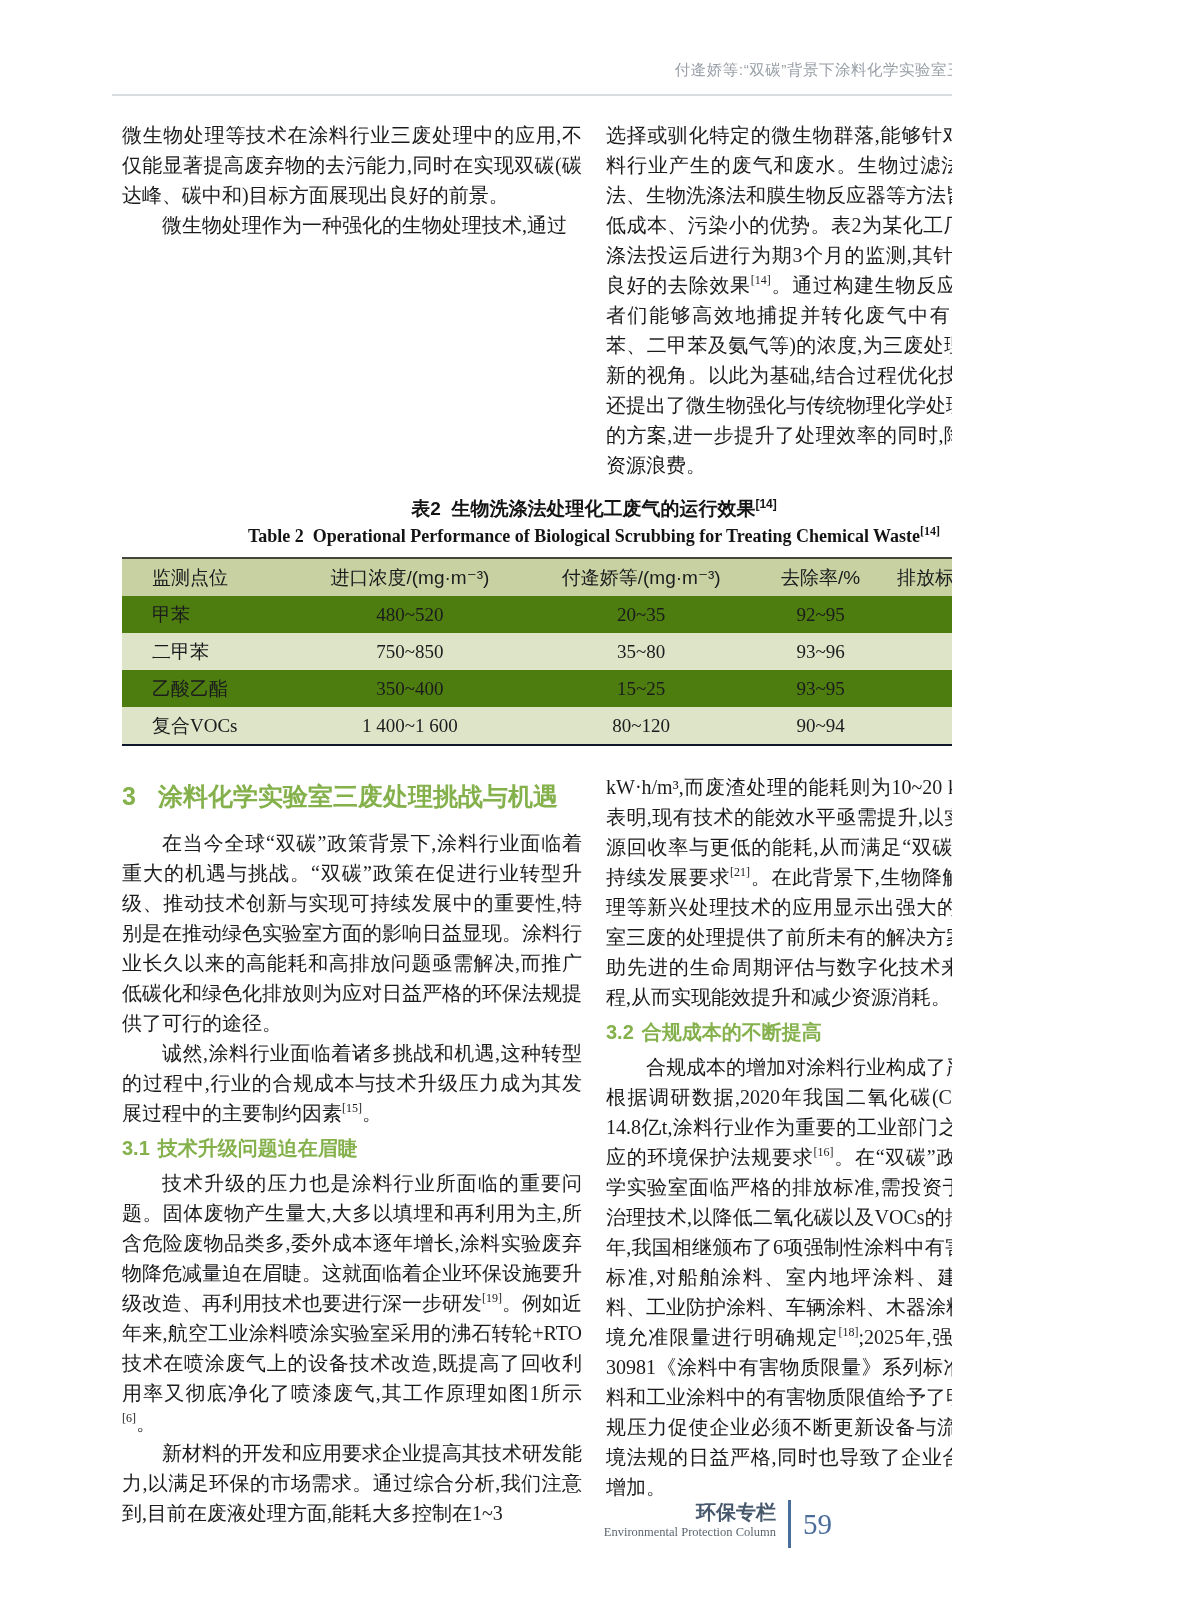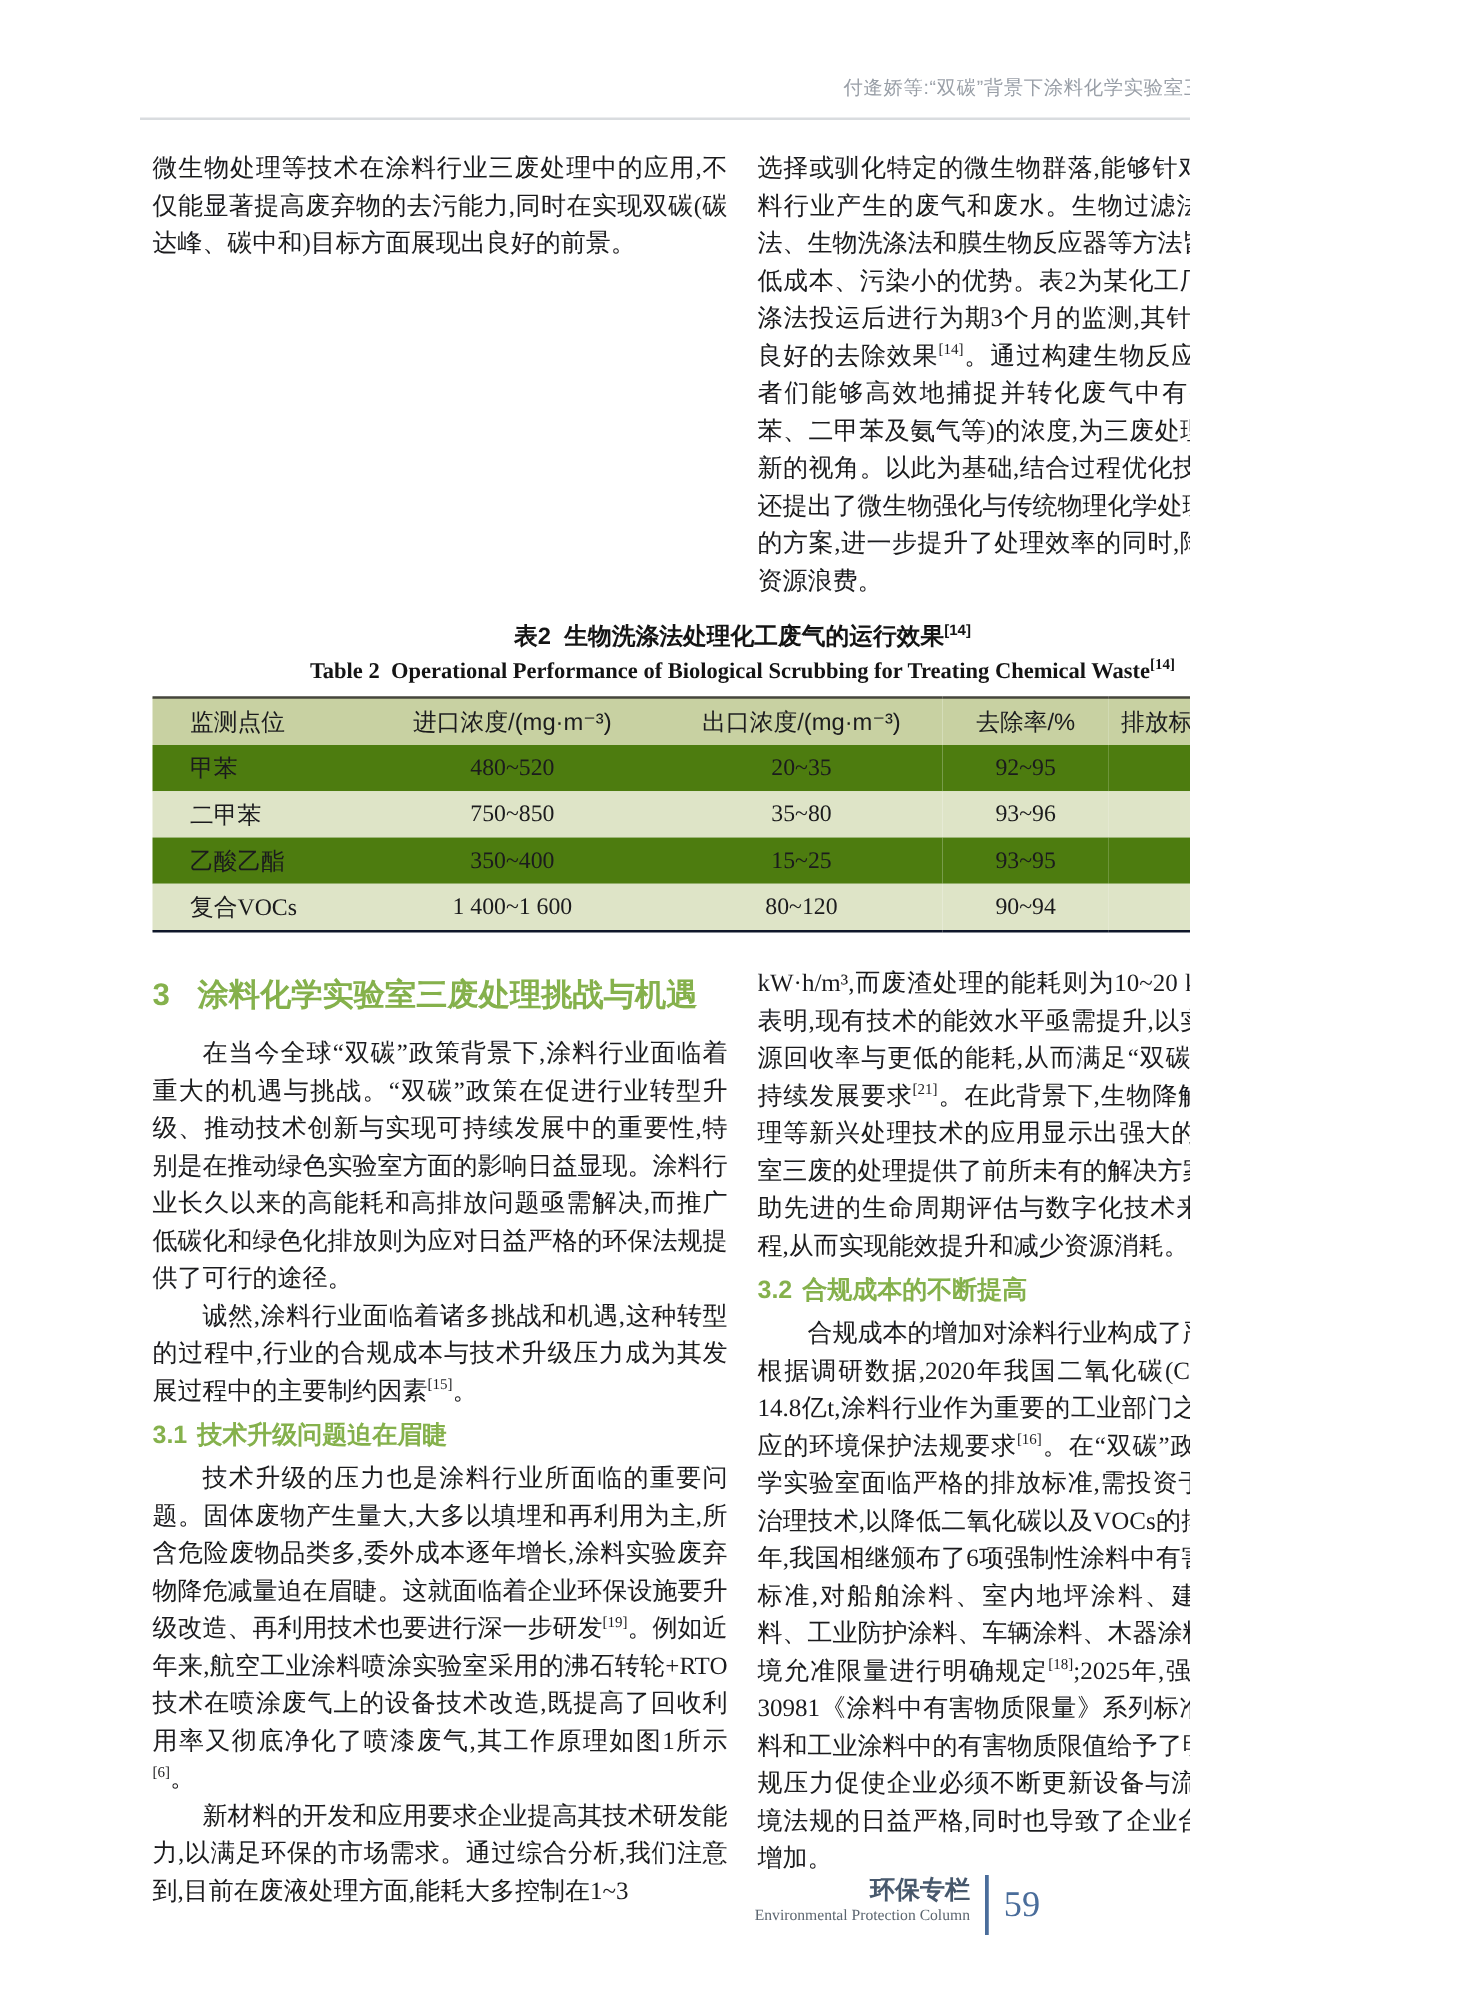--- a/index.html
+++ b/index.html
@@ -53,20 +53,21 @@
 
 <div class="page">
 
   <div class="running-head">付逄娇等:“双碳”背景下涂料化学实验室三废处理方式探讨</div>
 
   <div class="main">
 
     <div class="cols">
       <div class="col">
           <p class="para no-indent">微生物处理等技术在涂料行业三废处理中的应用,不仅能显著提高废弃物的去污能力,同时在实现双碳(碳达峰、碳中和)目标方面展现出良好的前景。</p>
+          <p class="para">微生物处理作为一种强化的生物处理技术,通过</p>
         </div>
       <div class="col">
           <p class="para no-indent">选择或驯化特定的微生物群落,能够针对性地处理涂料行业产生的废气和废水。生物过滤法、生物滴滤法、生物洗涤法和膜生物反应器等方法皆具有高效、低成本、污染小的优势。表2为某化工厂针对生物洗涤法投运后进行为期3个月的监测,其针对VOCs具有良好的去除效果<sup>[14]</sup>。通过构建生物反应器系统,研究者们能够高效地捕捉并转化废气中有害气体(如甲苯、二甲苯及氨气等)的浓度,为三废处理提供了一种新的视角。以此为基础,结合过程优化技术,研究者们还提出了微生物强化与传统物理化学处理工艺相结合的方案,进一步提升了处理效率的同时,降低了能耗与资源浪费。</p>
         </div>
     </div>
 
     <div class="table-block">
       <div class="tcap-zh">表2&nbsp;&nbsp;生物洗涤法处理化工废气的运行效果<sup>[14]</sup></div>
       <div class="tcap-en">Table 2&nbsp;&nbsp;Operational Performance of Biological Scrubbing for Treating Chemical Waste<sup>[14]</sup></div>
       <table>
@@ -74,21 +75,21 @@
           <col style="width:18%">
             <col style="width:25%">
             <col style="width:24%">
             <col style="width:14%">
             <col style="width:19%">
         </colgroup>
         <thead>
             <tr>
               <th>监测点位</th>
               <th>进口浓度/(mg·m⁻³)</th>
-              <th>出口浓度/(mg·m⁻³)</th>
+              <th>付逄娇等/(mg·m⁻³)</th>
               <th>去除率/%</th>
               <th>排放标准/(mg·m⁻³)</th>
             </tr>
           </thead>
         <tbody>
             <tr>
               <td>甲苯</td>
               <td>480~520</td>
               <td>20~35</td>
               <td>92~95</td>

